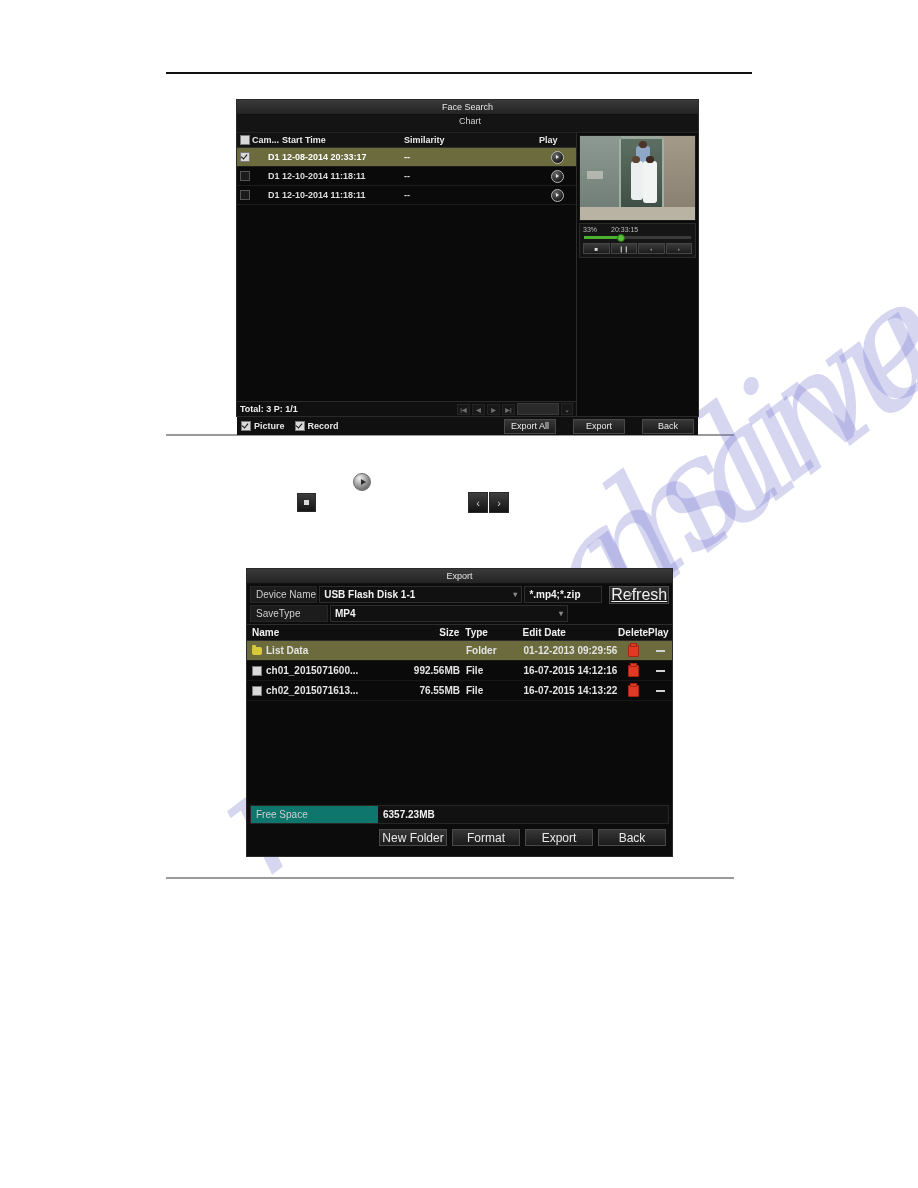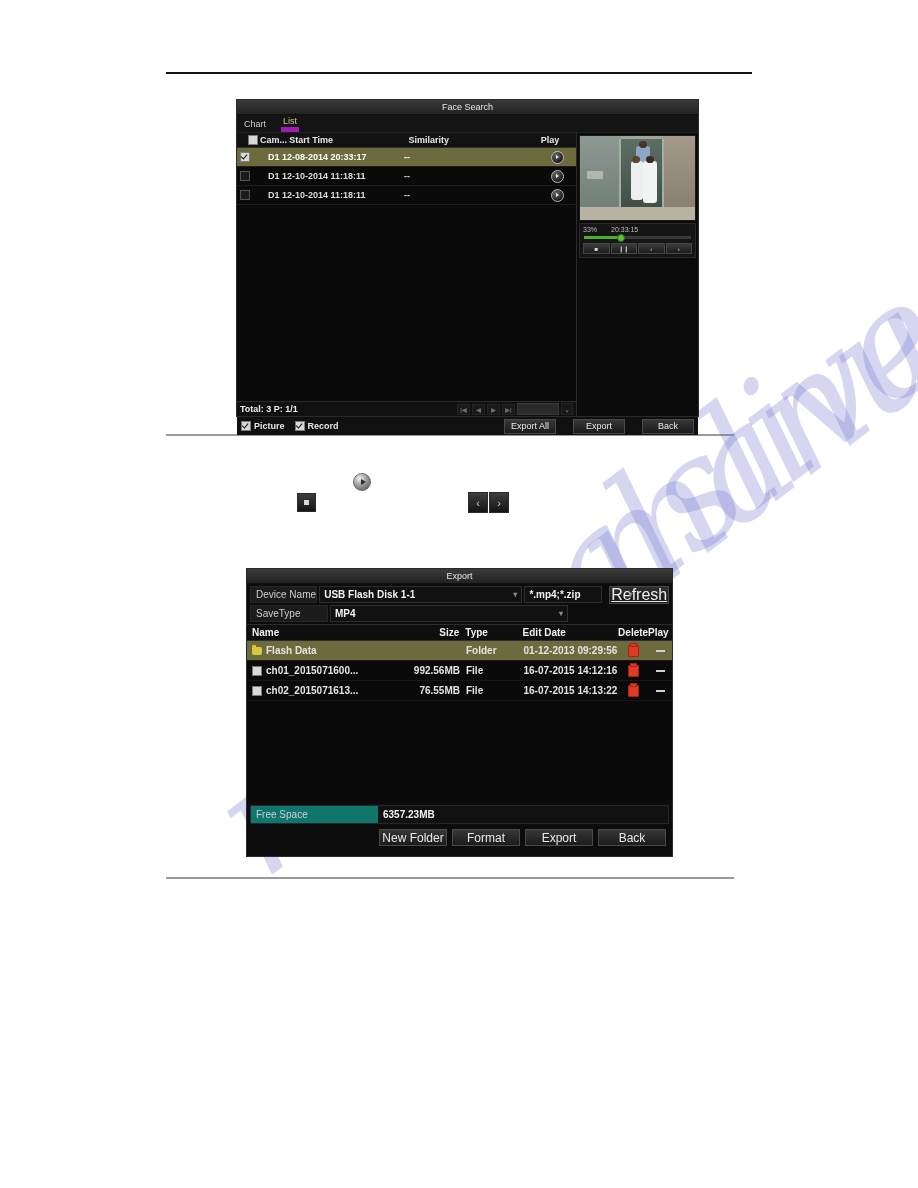--- a/index.html
+++ b/index.html
@@ -79,20 +79,21 @@
     color: #e6e6e6;
   }
   .tabstrip {
     height: 17px;
     background: #141414;
     padding-left: 5px;
     display: flex;
     align-items: center;
     gap: 13px;
     border-bottom: 1px solid #222;
+    flex-direction: column;
   }
   .tabstrip .tab {
     font-size: 9px;
     color: #cfcfcf;
     padding: 1px 2px;
   }
   .tabstrip .tab.active {
     color: #c9c98f;
     border-bottom: 5px solid #a21caf;
   }
@@ -110,21 +111,21 @@
   .tbl-head {
     display: flex;
     height: 14px;
     align-items: center;
     background: #131313;
     border-bottom: 1px solid #2e2e2e;
     font-size: 9px;
     color: #e8e8e8;
     font-weight: bold;
   }
-  .tbl-head .c-cam  { width: 42px; padding-left: 11px; display:flex; align-items:center; gap:2px;}
+  .tbl-head .c-cam  { width: 42px; padding-left: 3px; display:flex; align-items:center; gap:2px;}
   .tbl-head .c-time { width: 122px; }
   .tbl-head .c-sim  { width: 135px; }
   .tbl-head .c-play { width: 36px; }
 
   .grid-area { flex: 1; background: #0a0a0a; position: relative;}
   .row {
     display: flex;
     height: 18px;
     align-items: center;
     font-size: 9px;
@@ -694,21 +695,21 @@
     <div class="h-date">Edit Date</div>
     <div class="h-del">Delete</div>
     <div class="h-play">Play</div>
   </div>
 
   <div class="exp-list">
 
     <div class="exp-row-item sel">
       <div class="c-name">
         <span class="folder-ico"></span>
-        <span>Flash Data</span>
+        <span>List Data</span>
       </div>
       <div class="c-size"></div>
       <div class="c-type">Folder</div>
       <div class="c-date">01-12-2013 09:29:56</div>
       <div class="c-del">
         <span class="trash-ico"></span>
       </div>
       <div class="c-play">
         <span class="dash"></span>
       </div>

